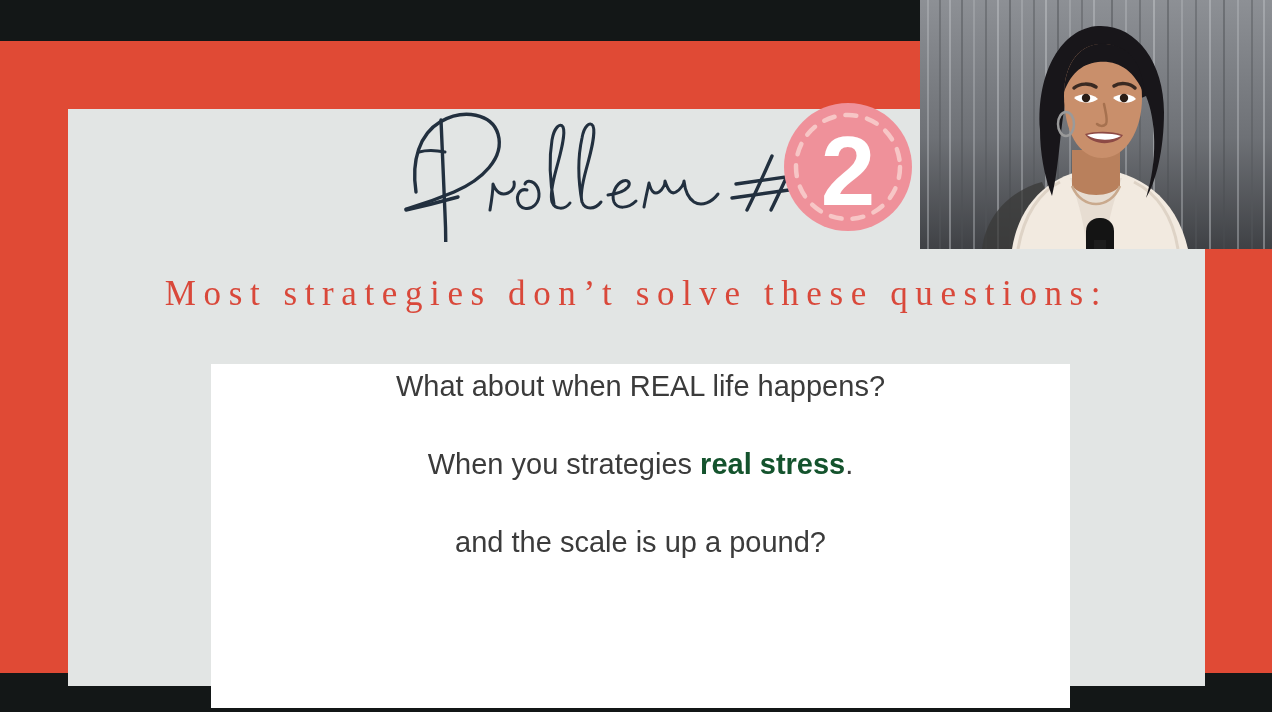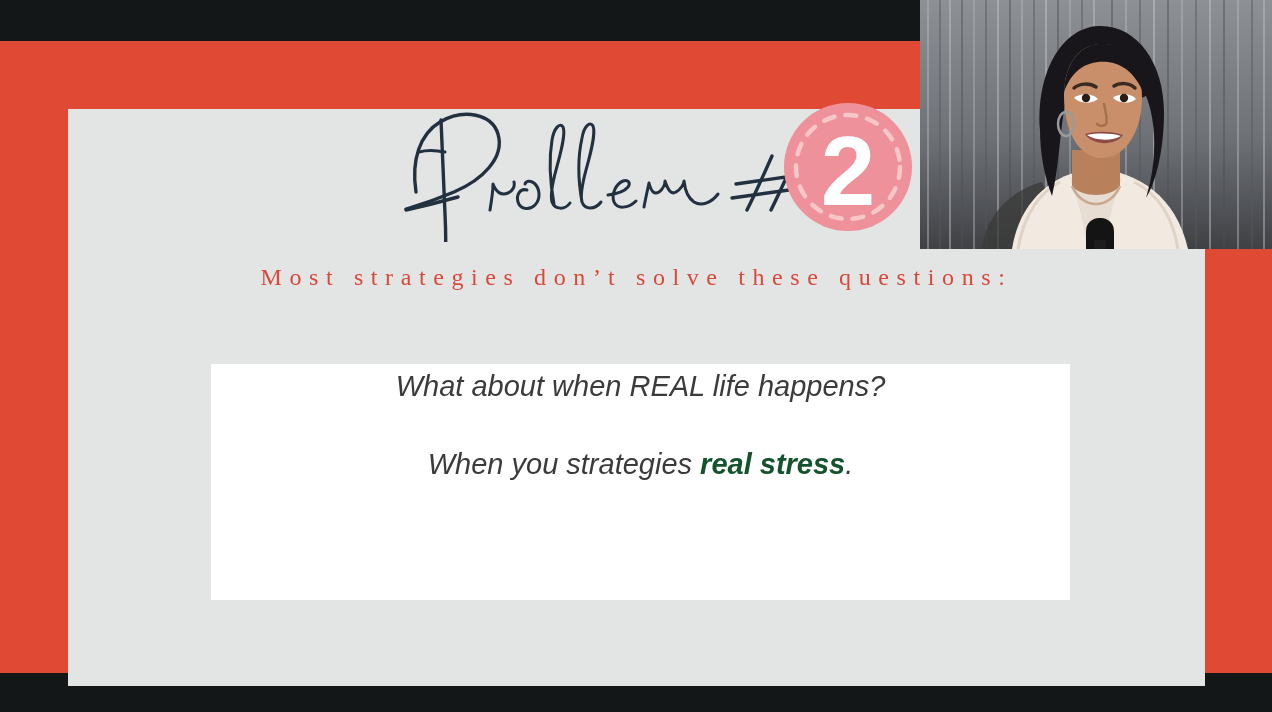--- a/index.html
+++ b/index.html
@@ -51,39 +51,38 @@
     position: absolute;
     left: 68px; top: 92px;
     width: 1137px; height: 150px;
     pointer-events: none;
   }
   .script-head svg { display: block; }
 
   
   .subtitle {
     position: absolute;
-    left: 68px; top: 264px;
+    left: 68px; top: 274px;
     width: 1137px;
     text-align: center;
     font-family: "Liberation Serif", serif;
-    font-size: 24px;
+    font-size: 35px;
     letter-spacing: 7.6px;
     color: #D9483A;
     white-space: nowrap;
   }
 
   
   .content-box {
     position: absolute;
     left: 211px; top: 364px;
-    width: 859px; height: 236px;
+    width: 859px; height: 344px;
     background: #FFFFFF;
     box-sizing: border-box;
     padding-top: 3px;
-    font-style: italic;
   }
   .content-line {
     text-align: center;
     font-family: "Liberation Sans", sans-serif;
     font-size: 29px;
     color: #3B3B3B;
     line-height: 39px;
     white-space: pre;
   }
   .content-line.spacer { height: 39px; }
@@ -150,20 +149,21 @@
     </svg>
   </div>
 
   <div class="subtitle">Most strategies don’t solve these questions:</div>
 
   <div class="content-box">
     <div class="content-line">What about when REAL life happens?</div>
     <div class="content-line spacer"></div>
     <div class="content-line"><span>When you strategies </span><b>real stress</b><span>.</span></div>
     <div class="content-line spacer"></div>
+    <div class="content-line">and the scale is up a pound?</div>
   </div>
 
   <div class="webcam">
     <svg width="352" height="249" viewBox="0 0 352 249" xmlns="http://www.w3.org/2000/svg">
       <defs>
         <linearGradient id="wallg" x1="0" y1="0" x2="0" y2="1">
           <stop offset="0" stop-color="#8d9095"></stop>
           <stop offset="0.55" stop-color="#6e7176"></stop>
           <stop offset="1" stop-color="#3f4145"></stop>
         </linearGradient>

